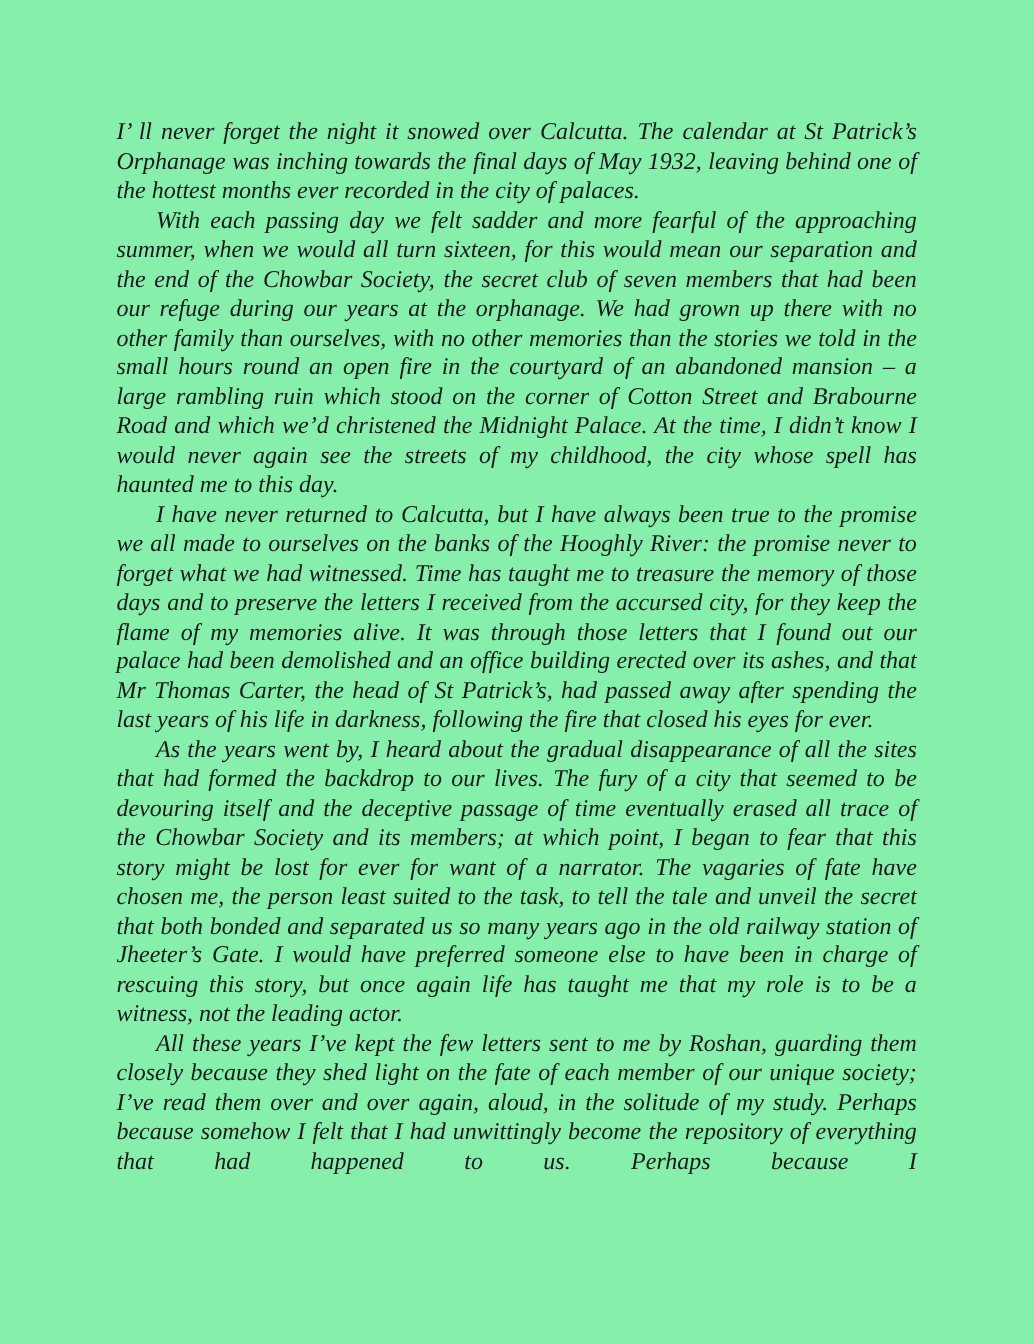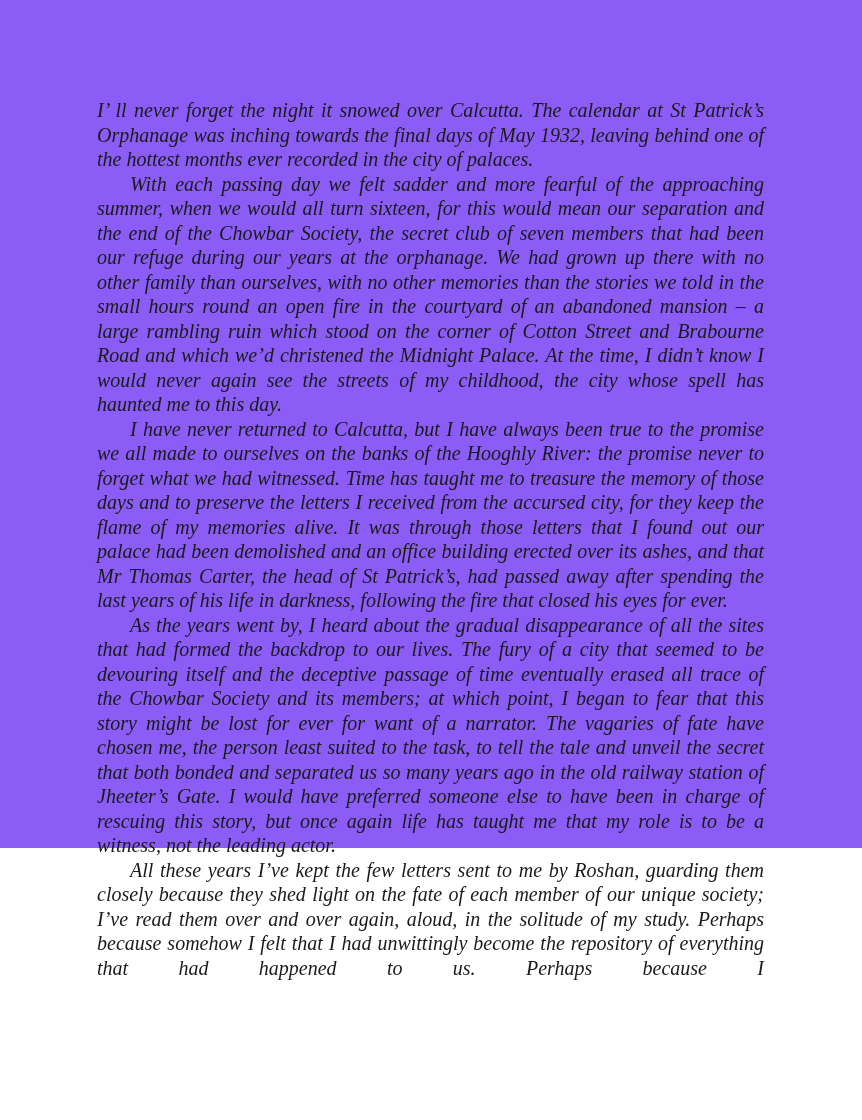--- a/index.html
+++ b/index.html
@@ -11,22 +11,22 @@
     height: 1120px;
     background: #ffffff;
     overflow: hidden;
     position: relative;
   }
   .page {
     position: absolute;
     left: 0;
     top: 0;
     width: 862px;
-    height: 848px;
-    background: #8b5cf6;
+    height: 1120px;
+    background: #86efac;
   }
   .text-block {
     position: absolute;
     left: 97px;
     top: 98px;
     width: 667px;
     font-family: "Liberation Serif", "DejaVu Serif", serif;
     font-style: italic;
     font-size: 20px;
     line-height: 24.5px;

